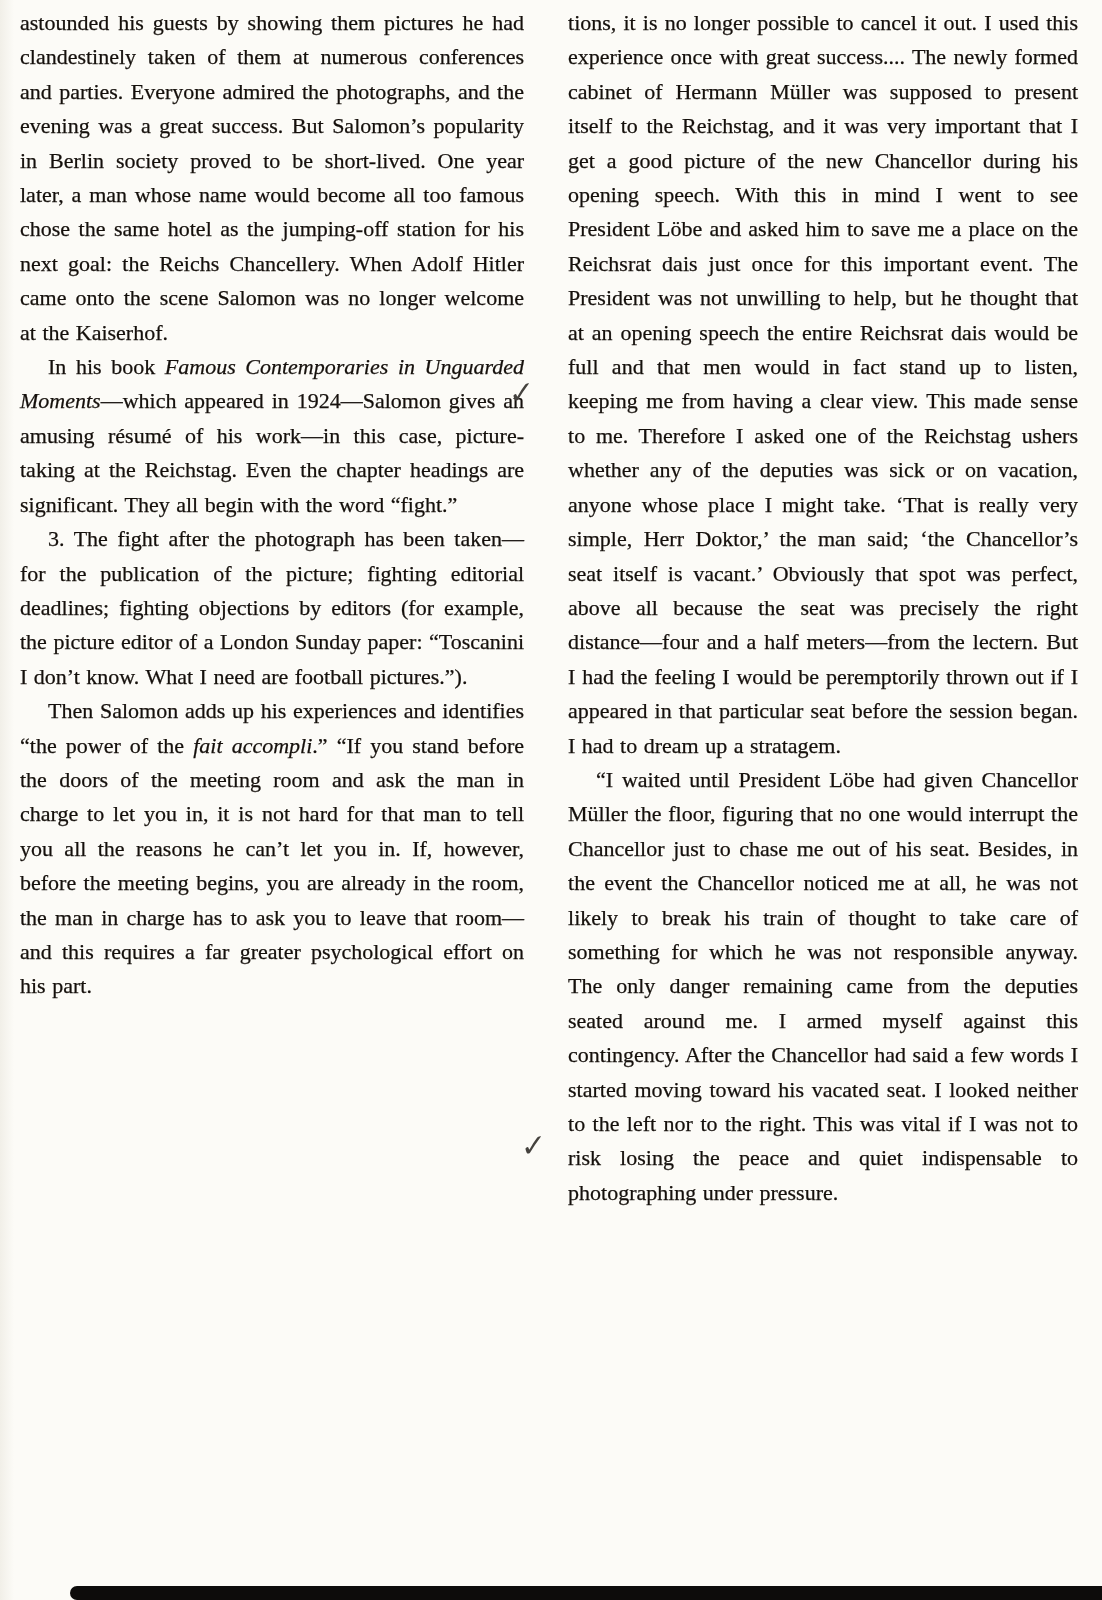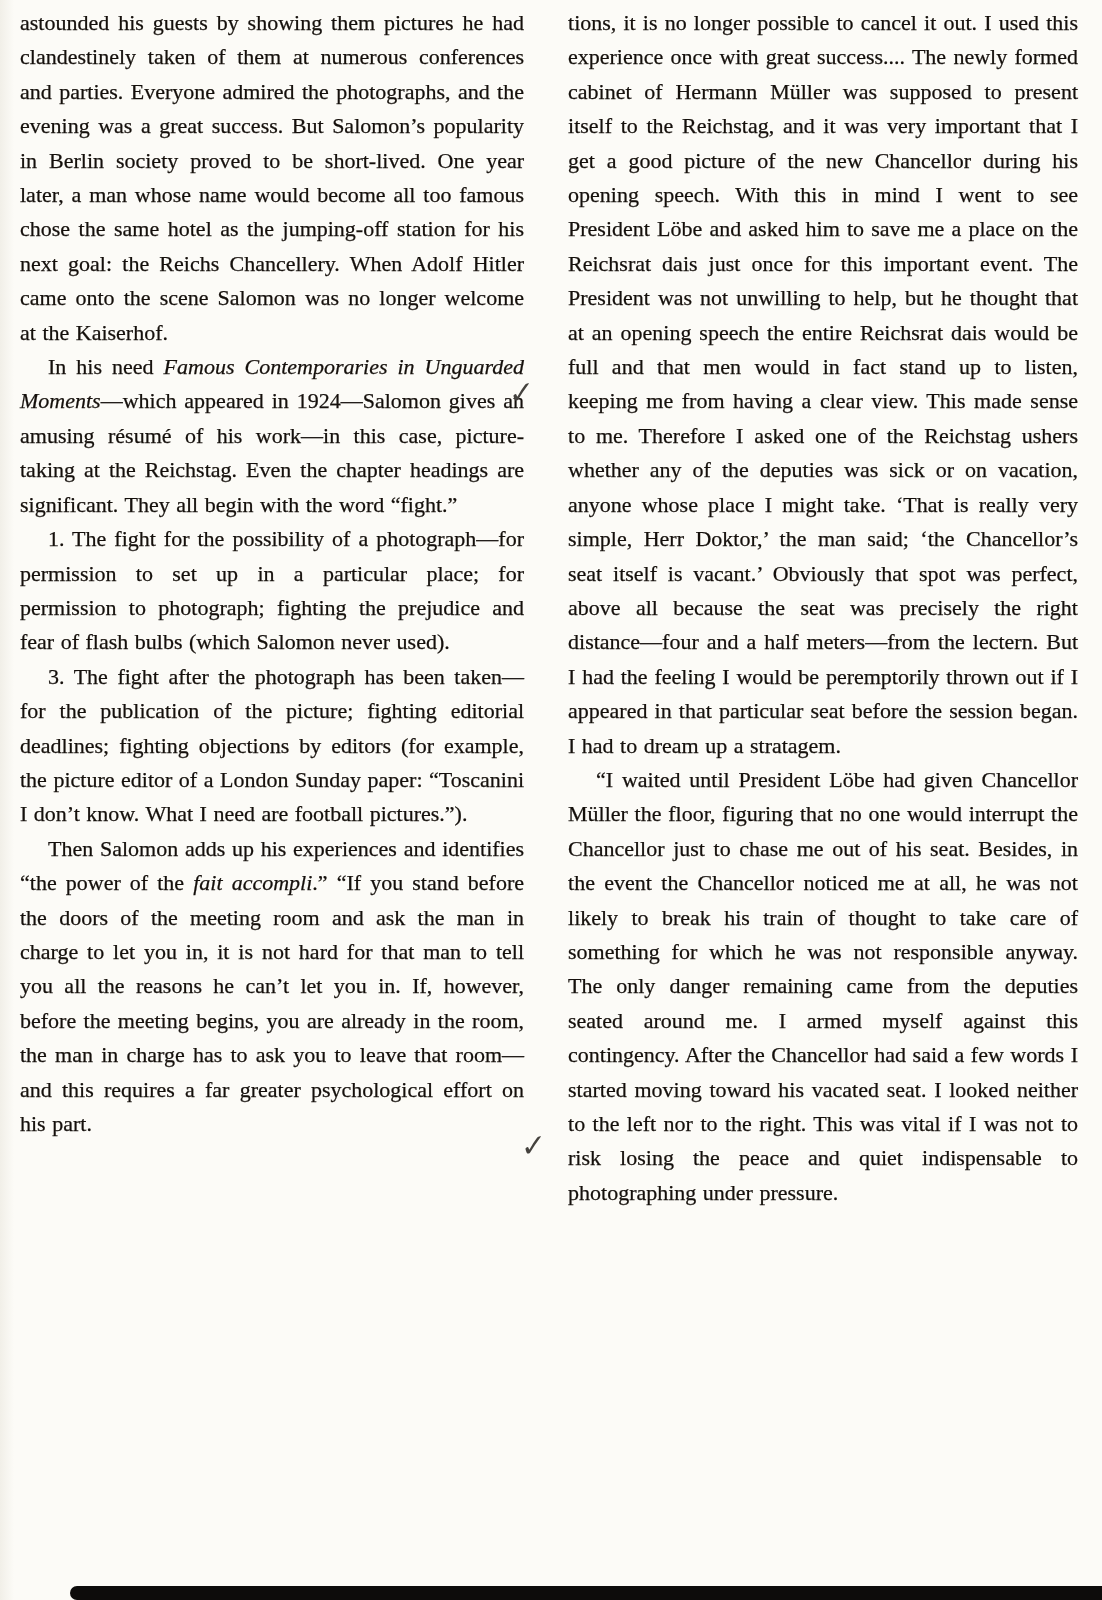--- a/index.html
+++ b/index.html
@@ -55,22 +55,21 @@
     border-radius:8px 0 0 8px;
   }
 </style>
 </head>
 <body>
 
 <div class="page">
   <div class="columns">
     <div class="column">
         <p class="para"><span>astounded his guests by showing them pictures he had clandestinely taken of them at numerous conferences and parties. Everyone admired the photographs, and the evening was a great success. But Salomon’s popularity in Berlin society proved to be short-lived. One year later, a man whose name would become all too famous chose the same hotel as the jumping-off station for his next goal: the Reichs Chancellery. When Adolf Hitler came onto the scene Salomon was no longer welcome at the Kaiserhof.</span></p>
-        <p class="para indent"><span>In his need </span><i>Famous Contemporaries in Unguarded Moments</i><span>—which appeared in 1924—Salomon gives an amusing résumé of his work—in this case, picture-taking at the Reichstag. Even the chapter headings are significant. They all begin with the word “fight.”</span></p>
-        <p class="para indent"><span>1. The fight for the possibility of a photograph—for permission to set up in a particular place; for permission to photograph; fighting the prejudice and fear of flash bulbs (which Salomon never used).</span></p>
+        <p class="para indent"><span>In his book </span><i>Famous Contemporaries in Unguarded Moments</i><span>—which appeared in 1924—Salomon gives an amusing résumé of his work—in this case, picture-taking at the Reichstag. Even the chapter headings are significant. They all begin with the word “fight.”</span></p>
         <p class="para indent"><span>3. The fight after the photograph has been taken—for the publication of the picture; fighting editorial deadlines; fighting objections by editors (for example, the picture editor of a London Sunday paper: “Toscanini I don’t know. What I need are football pictures.”).</span></p>
         <p class="para indent"><span>Then Salomon adds up his experiences and identifies “the power of the </span><i>fait accompli</i><span>.” “If you stand before the doors of the meeting room and ask the man in charge to let you in, it is not hard for that man to tell you all the reasons he can’t let you in. If, however, before the meeting begins, you are already in the room, the man in charge has to ask you to leave that room—and this requires a far greater psychological effort on his part.</span></p>
       </div>
     <div class="column column-right">
         <p class="para"><span>tions, it is no longer possible to cancel it out. I used this experience once with great success.... The newly formed cabinet of Hermann Müller was supposed to present itself to the Reichstag, and it was very important that I get a good picture of the new Chancellor during his opening speech. With this in mind I went to see President Löbe and asked him to save me a place on the Reichsrat dais just once for this important event. The President was not unwilling to help, but he thought that at an opening speech the entire Reichsrat dais would be full and that men would in fact stand up to listen, keeping me from having a clear view. This made sense to me. Therefore I asked one of the Reichstag ushers whether any of the deputies was sick or on vacation, anyone whose place I might take. ‘That is really very simple, Herr Doktor,’ the man said; ‘the Chancellor’s seat itself is vacant.’ Obviously that spot was perfect, above all because the seat was precisely the right distance—four and a half meters—from the lectern. But I had the feeling I would be peremptorily thrown out if I appeared in that particular seat before the session began. I had to dream up a stratagem.</span></p>
         <p class="para indent"><span>“I waited until President Löbe had given Chancellor Müller the floor, figuring that no one would interrupt the Chancellor just to chase me out of his seat. Besides, in the event the Chancellor noticed me at all, he was not likely to break his train of thought to take care of something for which he was not responsible anyway. The only danger remaining came from the deputies seated around me. I armed myself against this contingency. After the Chancellor had said a few words I started moving toward his vacated seat. I looked neither to the left nor to the right. This was vital if I was not to risk losing the peace and quiet indispensable to photographing under pressure.</span></p>
       </div>
   </div>
 
   <div class="checkmark check-1">✓</div>

